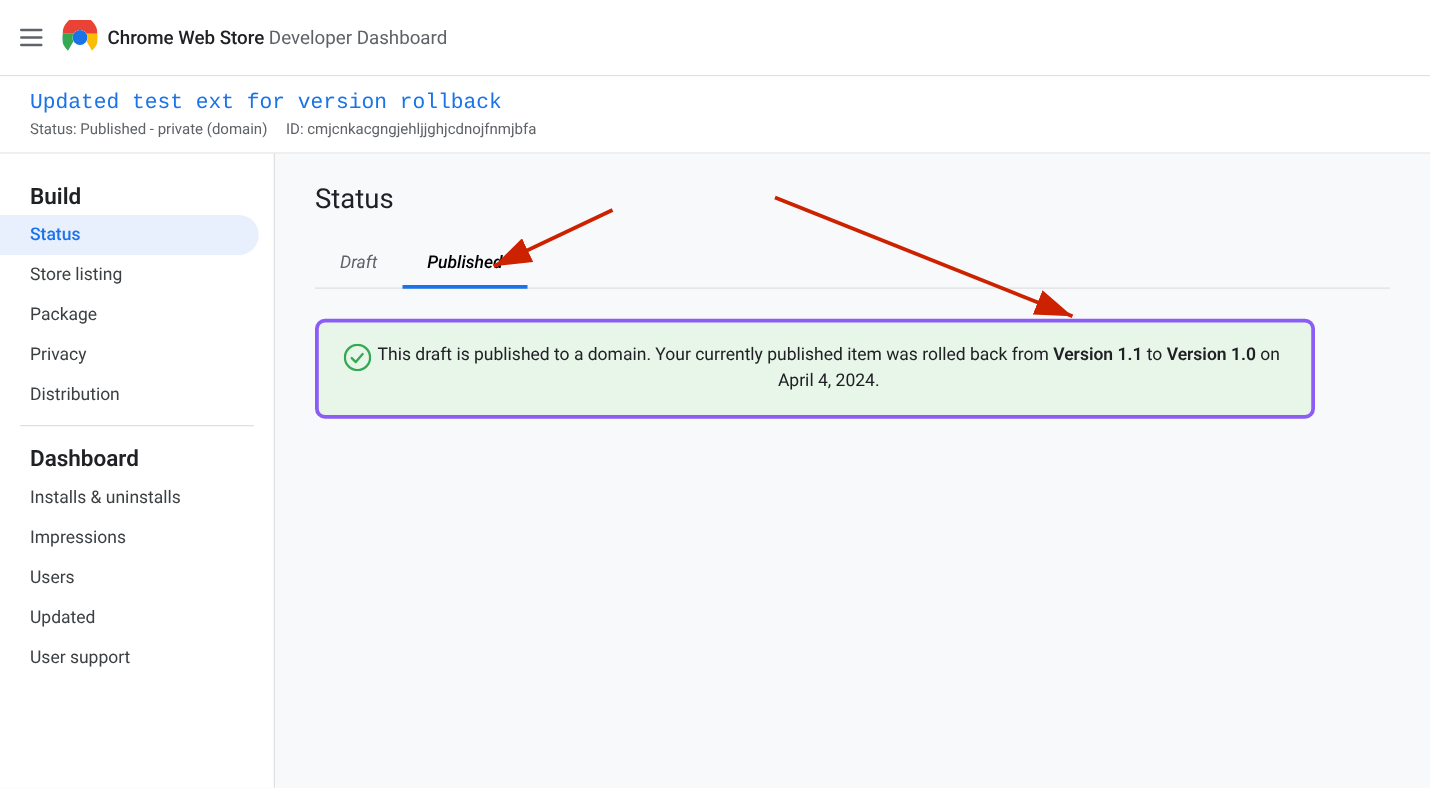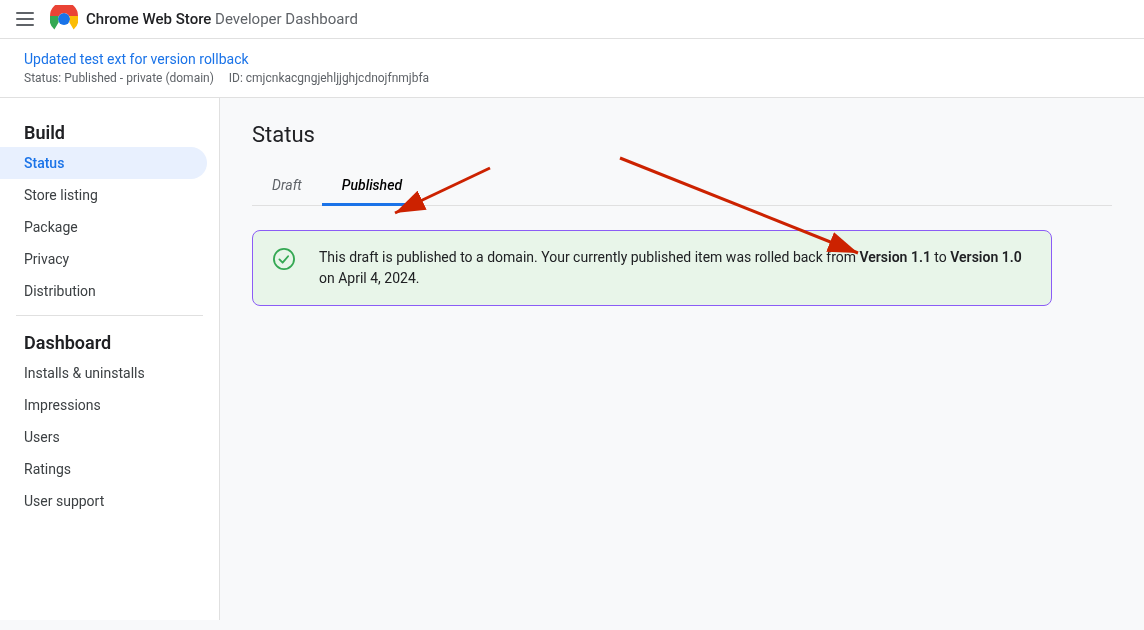--- a/index.html
+++ b/index.html
@@ -10,21 +10,21 @@
       color: #202124;
       height: 630px;
       width: 1144px;
       overflow: hidden;
     }
 
     
     .top-bar {
       display: flex;
       align-items: center;
-      height: 39px;
+      height: 61px;
       background: #fff;
       border-bottom: 1px solid #e0e0e0;
       padding: 0 16px;
       gap: 16px;
     }
     .hamburger-icon {
       cursor: pointer;
       display: flex;
       flex-direction: column;
       gap: 4px;
@@ -57,24 +57,25 @@
       color: #5f6368;
     }
 
     
     .page-header {
       background: #fff;
       padding: 12px 24px 0 24px;
       border-bottom: 1px solid #e0e0e0;
     }
     .page-title {
-      font-size: 14px;
+      font-size: 17px;
       color: #1a73e8;
       font-weight: 400;
       margin-bottom: 4px;
+      font-family: Liberation Mono, monospace;
     }
     .page-subtitle {
       font-size: 12px;
       color: #5f6368;
       padding-bottom: 12px;
     }
 
     
     .main-layout {
       display: flex;
@@ -145,27 +146,28 @@
     .tab.active {
       color: #000000;
       border-bottom-color: #1a73e8;
       font-weight: 500;
     }
 
     
     .status-message {
       display: flex;
       align-items: flex-start;
-      gap: 24px;
+      gap: 0;
       background: #e8f5e9;
-      border: 1px solid #8b5cf6;
+      border: 3px solid #8b5cf6;
       border-radius: 8px;
       padding: 16px 20px;
       margin-top: 24px;
       max-width: 800px;
+      text-align: center;
     }
     .check-icon {
       width: 22px;
       height: 22px;
       flex-shrink: 0;
       margin-top: 1px;
     }
     .status-text {
       font-size: 14px;
       color: #202124;
@@ -225,21 +227,21 @@
     <a class="sidebar-item">Package</a>
     <a class="sidebar-item">Privacy</a>
     <a class="sidebar-item">Distribution</a>
 
     <div class="sidebar-divider"></div>
 
     <div class="sidebar-section-label">Dashboard</div>
     <a class="sidebar-item">Installs &amp; uninstalls</a>
     <a class="sidebar-item">Impressions</a>
     <a class="sidebar-item">Users</a>
-    <a class="sidebar-item">Ratings</a>
+    <a class="sidebar-item">Updated</a>
     <a class="sidebar-item">User support</a>
   </nav>
 
   <div class="content-area">
     <div class="content-title">Status</div>
 
     <div class="tabs-container">
       <div class="tab">Draft</div>
       <div class="tab active">Published</div>
     </div>

